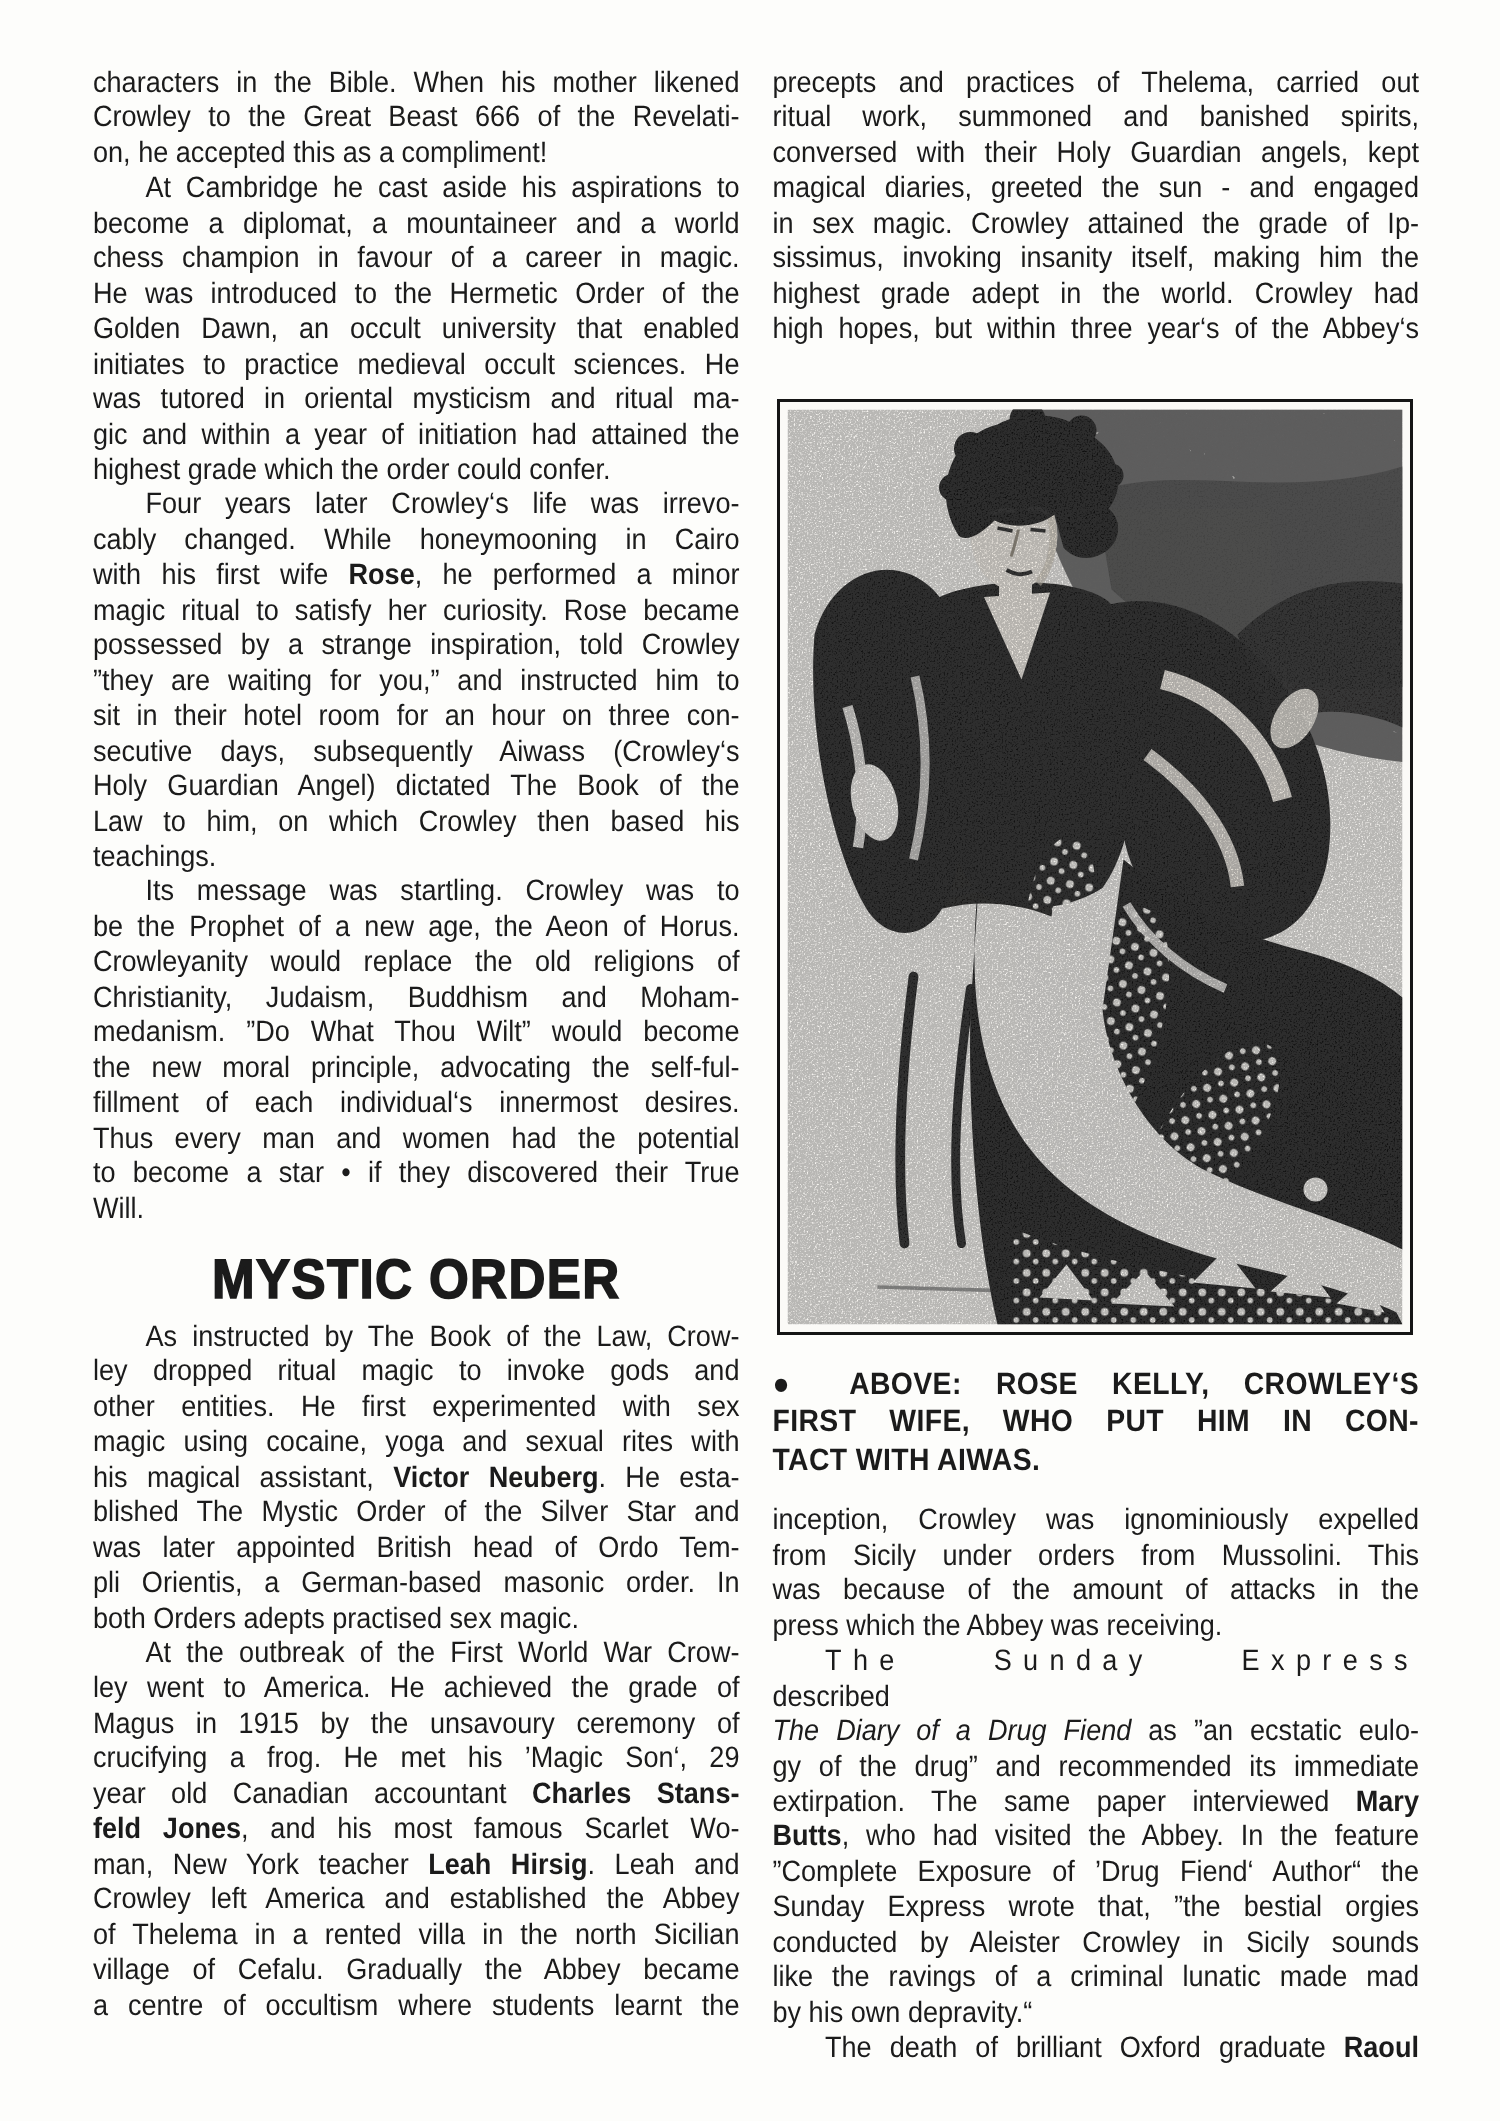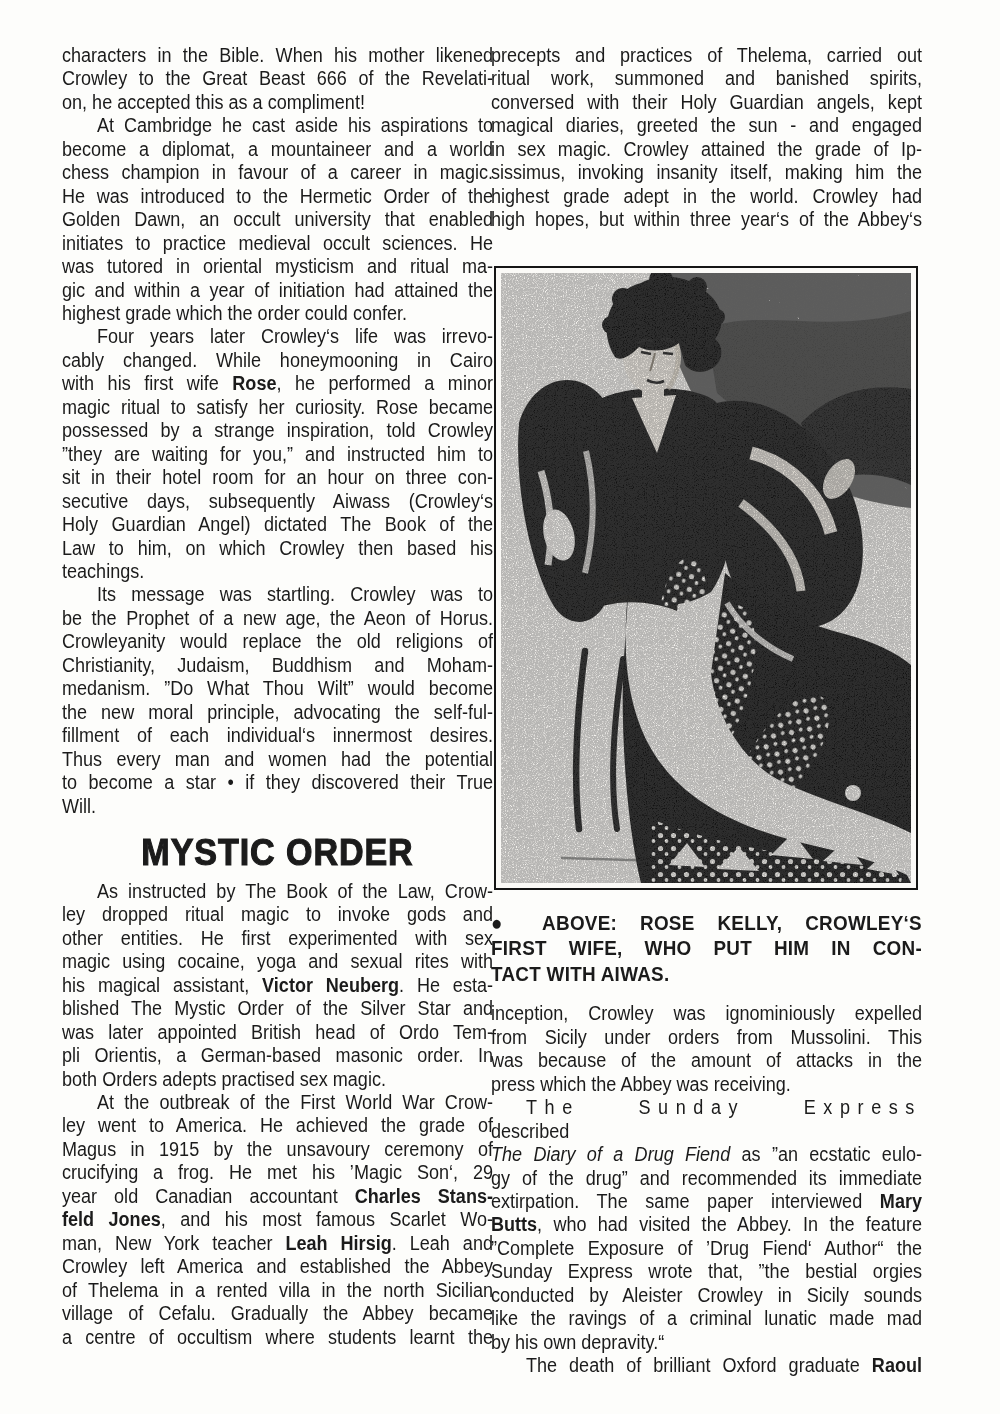--- a/index.html
+++ b/index.html
@@ -3,21 +3,21 @@
 <meta charset="utf-8">
 <style>
   html,body{margin:0;padding:0;background:#e9e9e9;}
   .page{
     position:relative;width:1000px;height:1414px;margin:0 auto;
     background:#fdfdfb;color:#1b1b1b;overflow:hidden;
     font-family:"Liberation Sans","DejaVu Sans",sans-serif;
   }
   .col{position:absolute;top:44px;width:431px;}
   .col-left{left:62px;}
-  .col-right{left:491px;}
+  .col-right{left:515px;}
   
   .ts{width:468px;transform:scaleX(0.9209);transform-origin:0 0;}
   .para{margin:0;}
   .line{
     font-size:19.6px;line-height:23.45px;
     text-align:justify;text-align-last:justify;
     white-space:normal;
   }
   .line.last{text-align-last:left;}
   .line.indent{text-indent:38px;}

